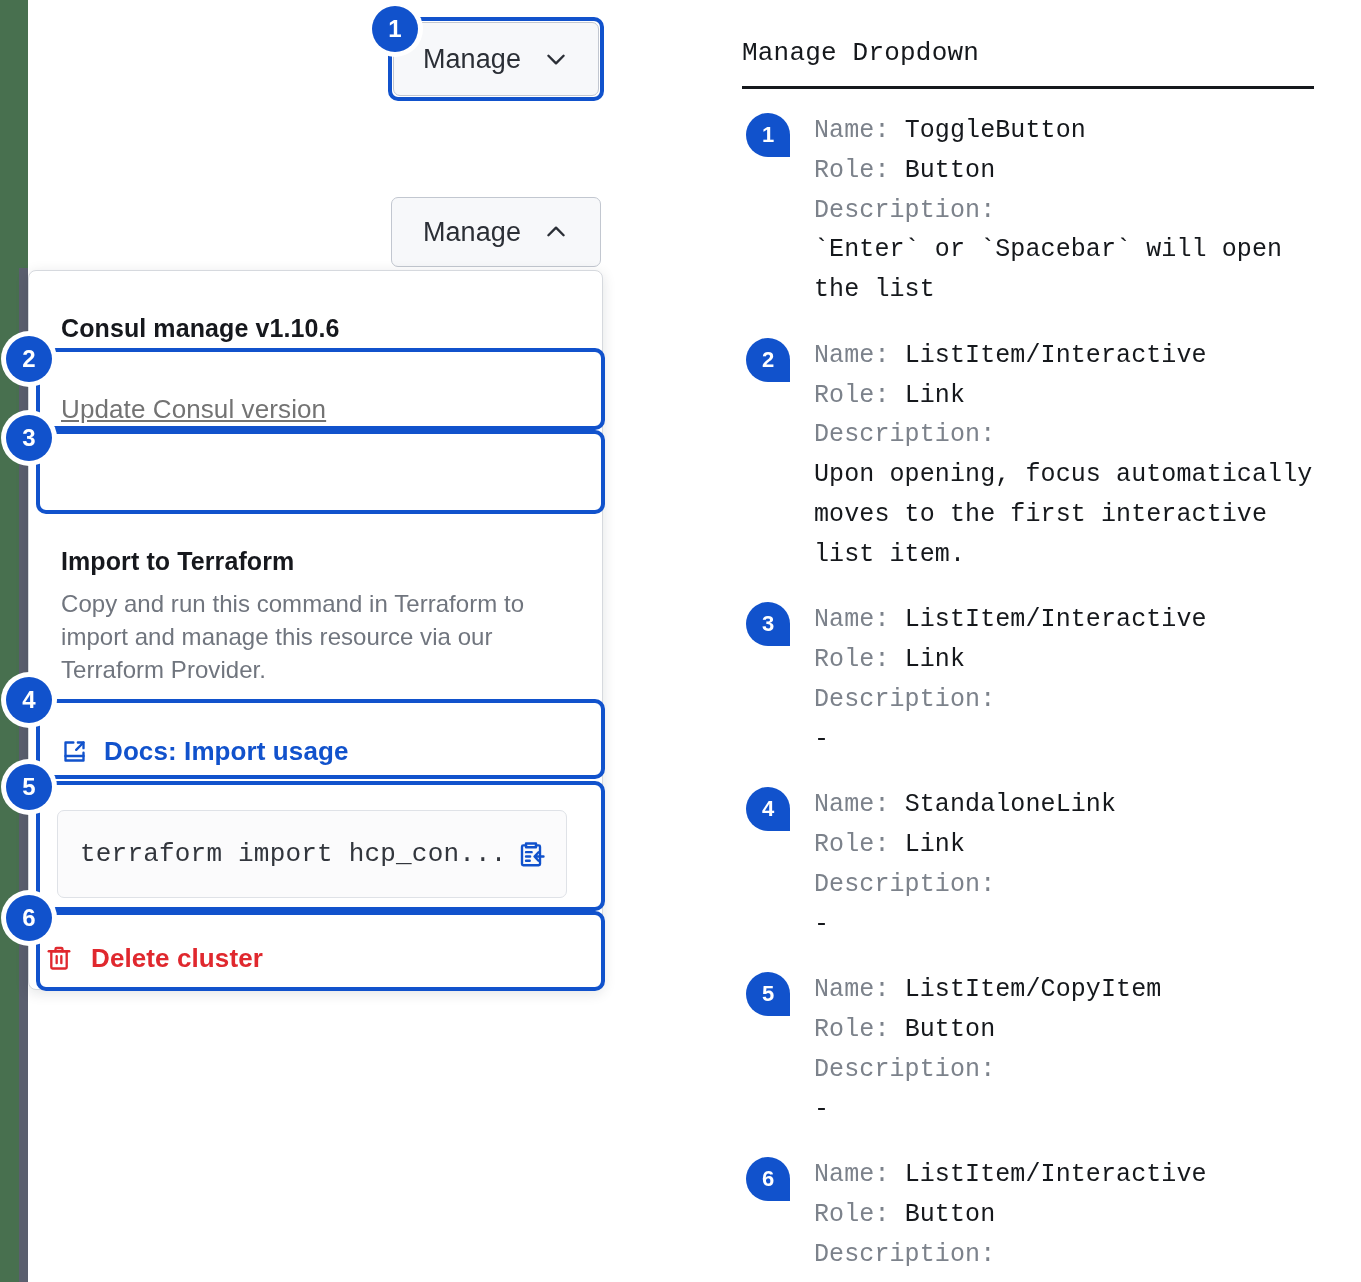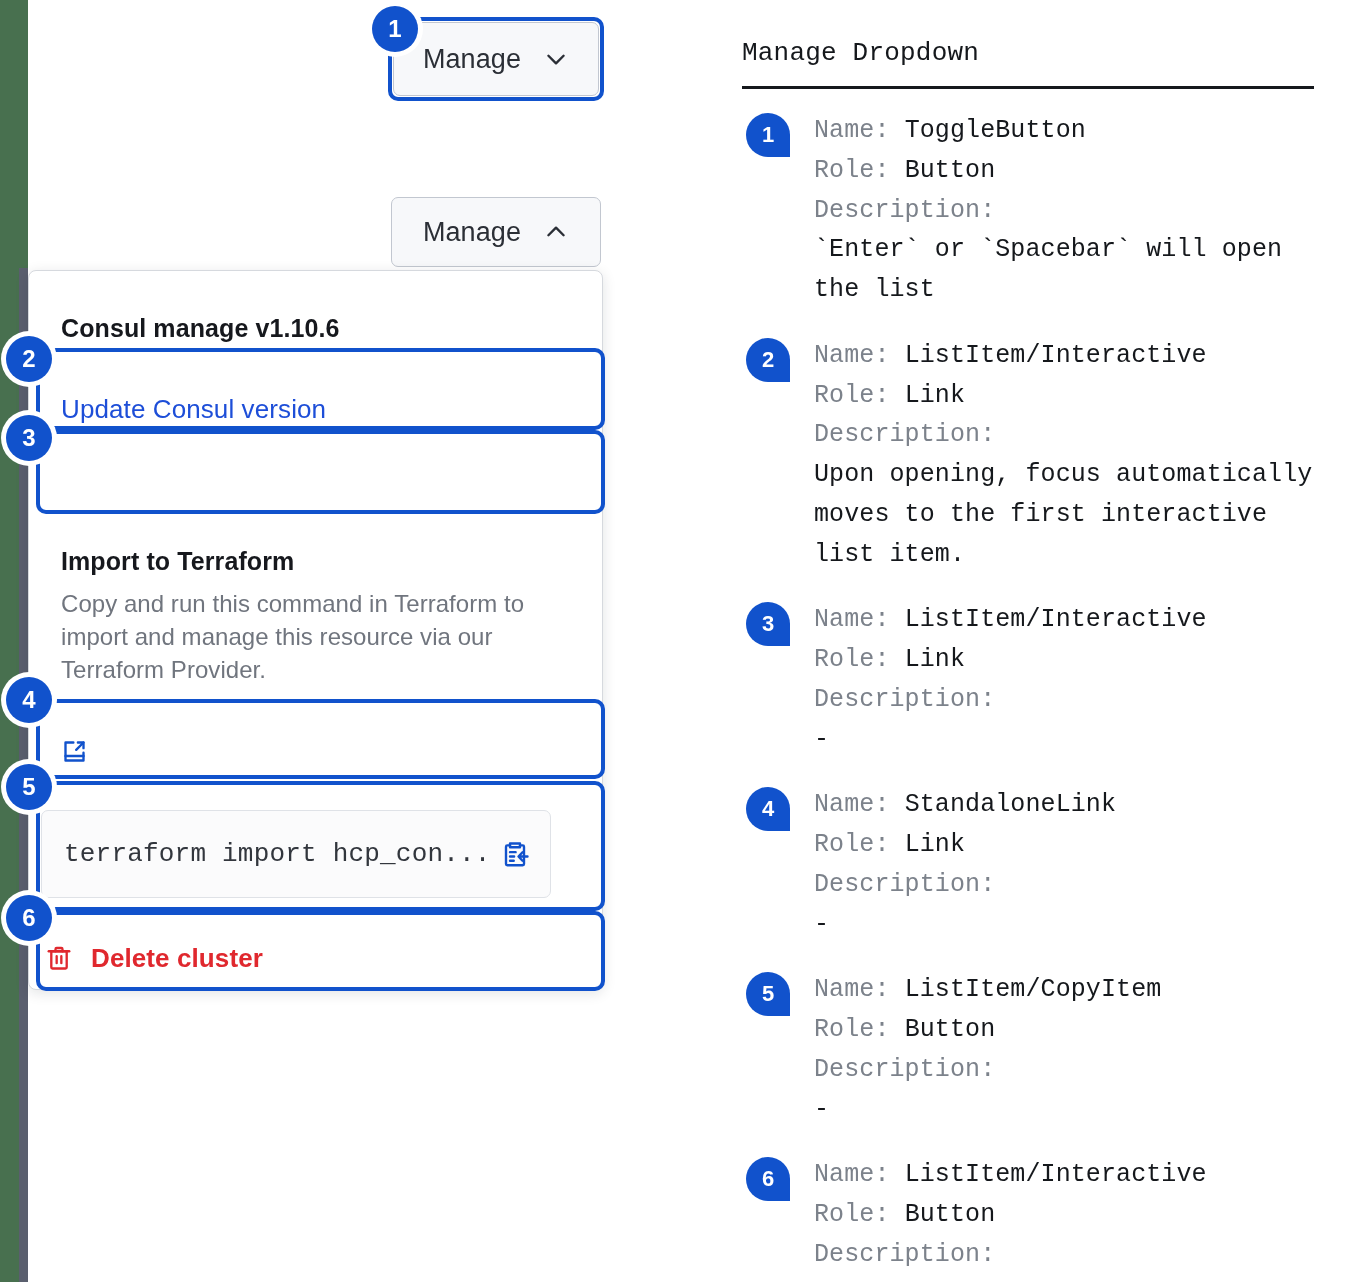--- a/index.html
+++ b/index.html
@@ -63,37 +63,38 @@
     background: #fff;
     border: 1px solid #d6d9de;
     border-radius: 8px;
     box-shadow: 0 3px 14px rgba(20,25,35,.12);
   }
   .dd-heading {
     font-size: 25px; font-weight: 700; color: #16181d;
     letter-spacing: .1px;
   }
   .dd-item {
-    font-size: 26px; color: #1d4ed8; letter-spacing: .1px;
+    font-size: 26px; color: #737373; letter-spacing: .1px;
     cursor: pointer;
+    text-decoration: underline;
   }
   .dd-body {
     font-size: 24px; color: #70757e; line-height: 1.38;
     letter-spacing: .05px;
   }
 
   
   .row { position: absolute; left: 0; width: 575px; display:flex; align-items:center; }
   #row-version { top: 34px; height: 46px; padding-left: 32px; }
   #row-update  { top: 100px; height: 76px; padding-left: 32px; }
   #row-edit    { top: 182px; height: 76px; padding-left: 32px; }
   #row-terraform-title { top: 270px; height: 40px; padding-left: 32px; }
   #row-terraform-desc  { position:absolute; top: 316px; left:32px; width: 516px; }
   #row-docs   { top: 443px; height: 74px; padding-left: 32px; gap: 16px; }
-  #row-code   { top: 527px; height: 112px; padding-left: 12px; }
+  #row-code   { top: 527px; height: 112px; padding-left: 28px; }
   #row-delete { top: 650px; height: 74px; padding-left: 16px; gap: 18px; }
 
   .link-blue { color: #1152cc; font-size: 26px; font-weight: 600; letter-spacing:.1px; }
   .danger    { color: #e0282e; font-size: 26px; font-weight: 600; letter-spacing:.1px; }
 
   .code-box {
     display:flex; align-items:center; justify-content:space-between;
     width: 510px; height: 88px;
     background: #fbfbfc;
     border: 1px solid #dfe2e7;
@@ -209,20 +210,21 @@
 
     <div class="row" id="row-docs">
       <span style="display:flex;align-items:center;">
         <svg viewBox="0 0 24 24" width="27" height="27" fill="none" stroke="#1152cc" stroke-width="2.1" stroke-linecap="round" stroke-linejoin="round">
           <path d="M4 4 h7 M4 4 v16 h16 v-7"></path>
           <path d="M4 16 h16"></path>
           <path d="M13.5 10.5 L20 4"></path>
           <polyline points="15,4 20,4 20,9"></polyline>
         </svg>
       </span>
+      <span class="link-blue">Docs: Import usage</span>
     </div>
 
     <div class="row" id="row-code">
       <div class="code-box">
         <span class="code-text">terraform import hcp_con...</span>
         <span style="display:flex;align-items:center;">
           <svg viewBox="0 0 24 24" width="30" height="30" fill="none" stroke="#1152cc" stroke-width="1.9" stroke-linecap="round" stroke-linejoin="round">
             <path d="M8 3.6 h8 v3 H8 z"></path>
             <path d="M16 5.1 h2.2 a1 1 0 0 1 1 1 V20 a1 1 0 0 1 -1 1 H5.8 a1 1 0 0 1 -1 -1 V6.1 a1 1 0 0 1 1 -1 H8"></path>
             <path d="M8 10.5 h4.5 M8 14 h3.3 M8 17.4 h3"></path>

